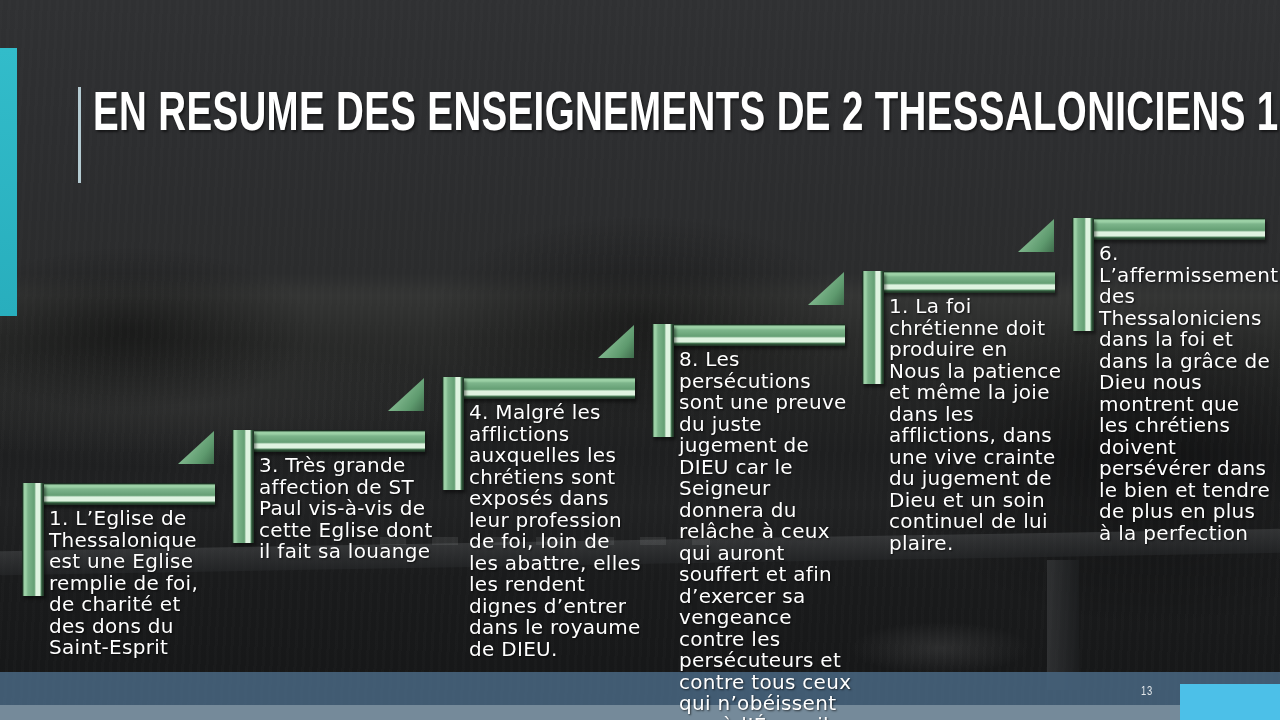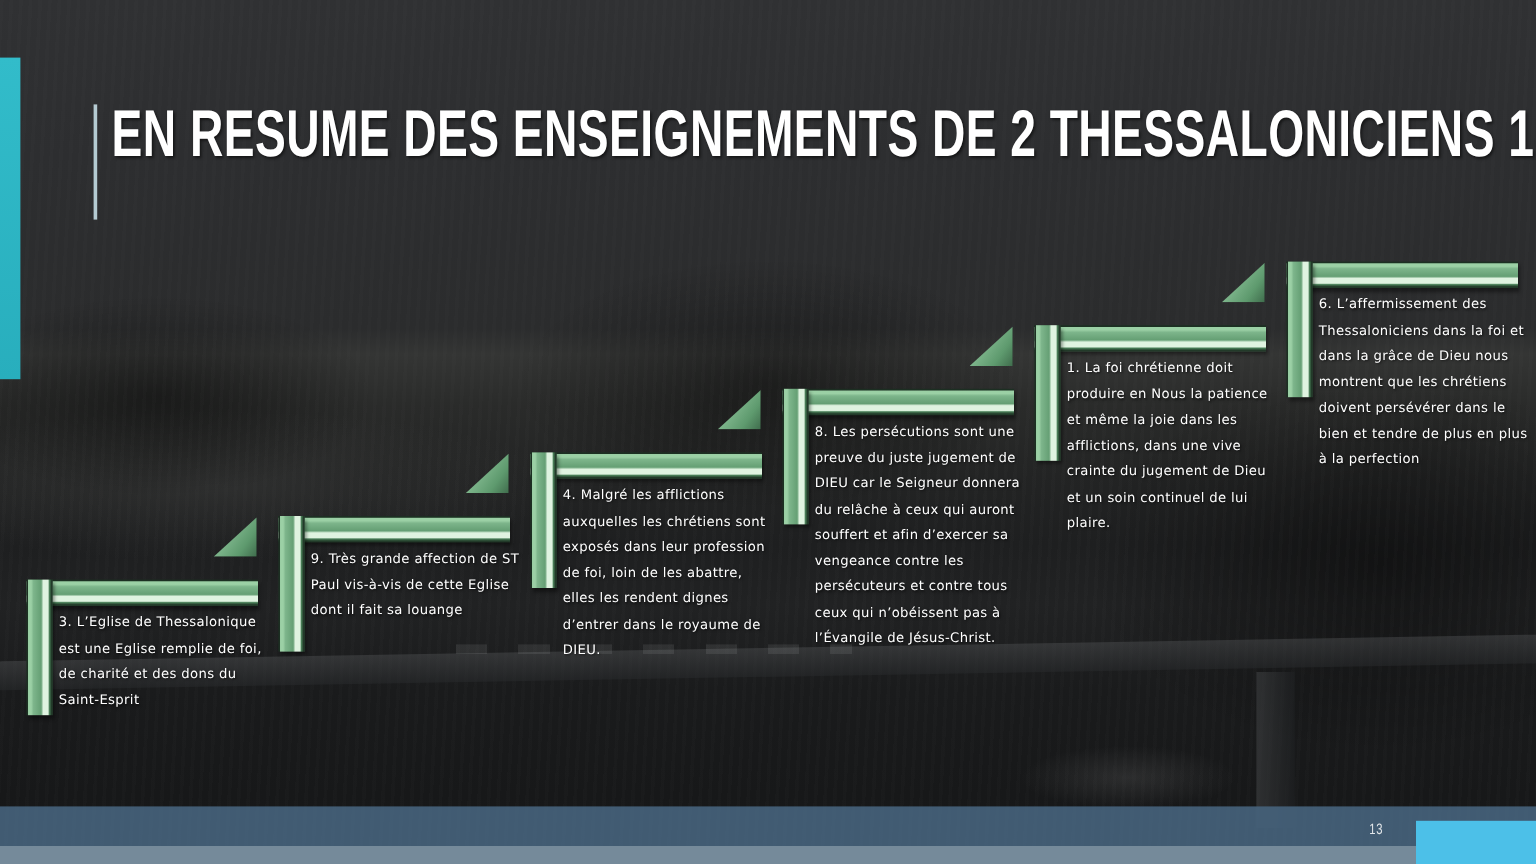--- a/index.html
+++ b/index.html
@@ -96,21 +96,21 @@
   .tri{
     position:absolute;left:-54px;top:1px;width:36px;height:33px;
     clip-path:polygon(0 100%, 100% 0, 100% 100%);
     background:linear-gradient(125deg,
       #eef8ee 0%, #c3e6c8 12%, #7db58b 40%, #5e9a6e 72%, #3f6c4c 100%);
     filter:drop-shadow(2px 2px 2px rgba(0,0,0,.45));
   }
   .txt{
     position:absolute;left:27px;top:25px;width:174px;
     color:var(--text_color,#ffffff);
-    font-size:11px;line-height:21.5px;letter-spacing:.3px;
+    font-size:20px;line-height:21.5px;letter-spacing:.3px;
     text-shadow:1px 1px 2px rgba(0,0,0,.65);
   }
 
   
   .band1{
     position:absolute;left:0;top:672px;width:1280px;height:33px;z-index:2;
     background:var(--footer_band_dark,#45627b);opacity:.92;
   }
   .band2{
     position:absolute;left:0;top:705px;width:1280px;height:15px;z-index:2;
@@ -141,28 +141,28 @@
   <div class="accent-left"></div>
 
   <div class="title-block">
     <div class="title-rule"></div>
     <h1 class="slide-title">EN RESUME DES ENSEIGNEMENTS DE 2 THESSALONICIENS 1</h1>
   </div>
 
   <div class="step s1">
     <div class="bar-top"></div>
     <div class="bar-left"></div>
-    <div class="txt">3. L’Eglise de Thessalonique est une Eglise remplie de foi, de charité et des dons du Saint-Esprit</div>
+    <div class="txt">1. L’Eglise de Thessalonique est une Eglise remplie de foi, de charité et des dons du Saint-Esprit</div>
   </div>
 
   <div class="step s2">
     <div class="tri"></div>
     <div class="bar-top"></div>
     <div class="bar-left"></div>
-    <div class="txt">9. Très grande affection de ST Paul vis-à-vis de cette Eglise dont il fait sa louange</div>
+    <div class="txt">3. Très grande affection de ST Paul vis-à-vis de cette Eglise dont il fait sa louange</div>
   </div>
 
   <div class="step s3">
     <div class="tri"></div>
     <div class="bar-top"></div>
     <div class="bar-left"></div>
     <div class="txt">4. Malgré les afflictions auxquelles les chrétiens sont exposés dans leur profession de foi, loin de les abattre, elles les rendent dignes d’entrer dans le royaume de DIEU.</div>
   </div>
 
   <div class="step s4">

